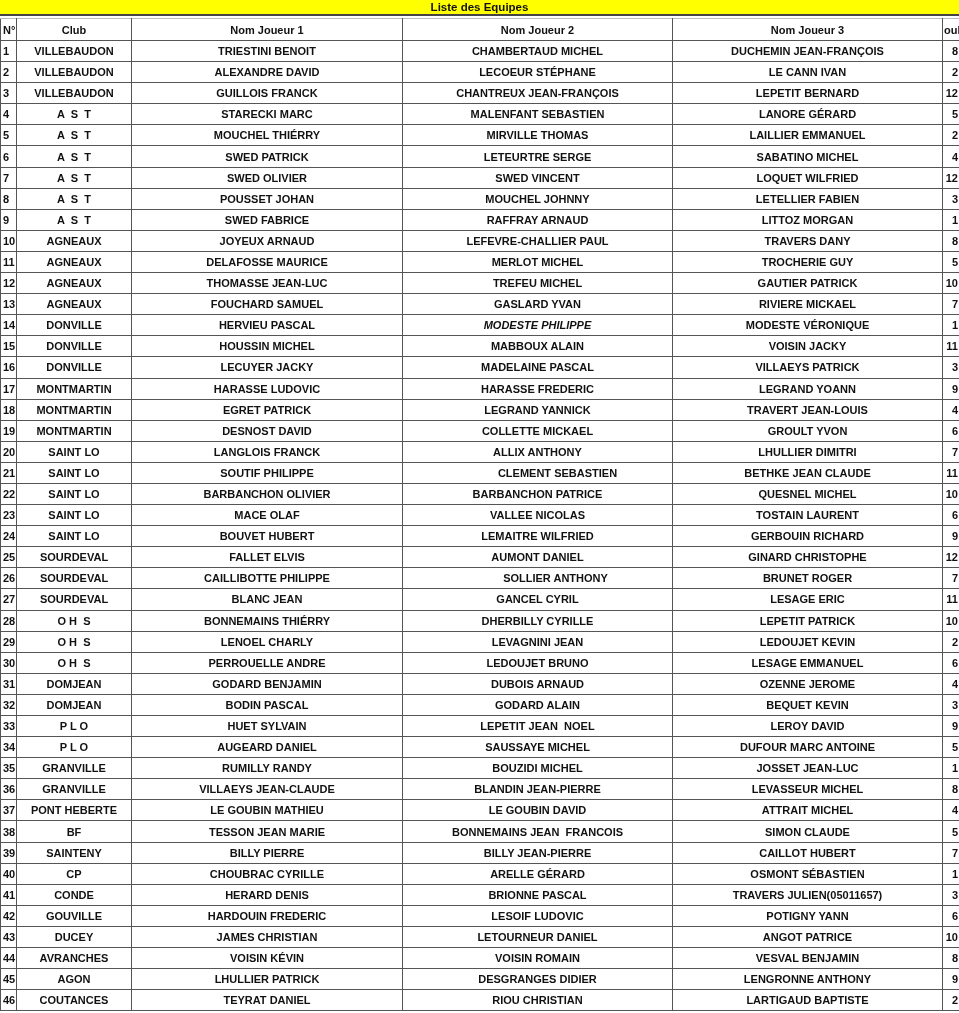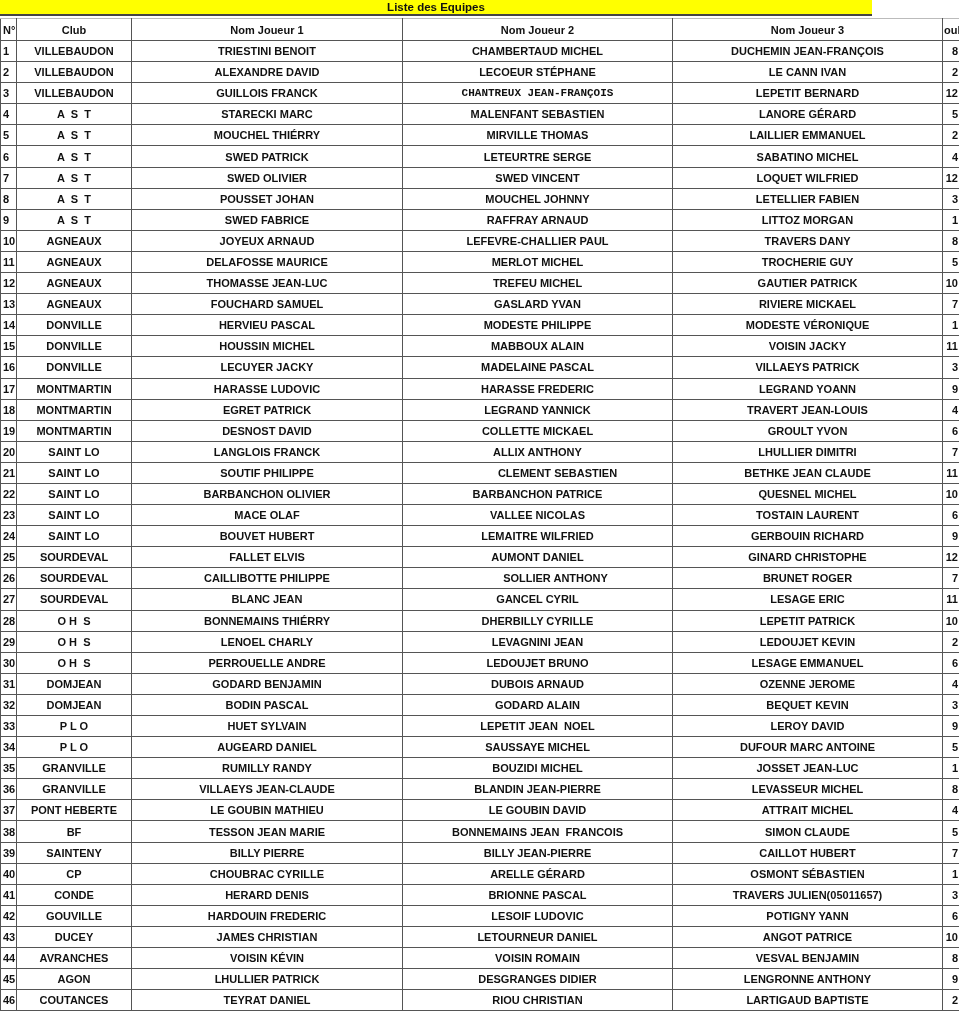--- a/index.html
+++ b/index.html
@@ -1,18 +1,18 @@
 <!DOCTYPE html>
 <html><head>
 <meta charset="utf-8">
 <style>
   html, body { margin:0; padding:0; background:#ffffff; }
   body { width:959px; height:1013px; overflow:hidden; font-family:"Liberation Sans", sans-serif; color:#111; }
   .title-bar {
-    position:absolute; left:0; top:0; width:872px; height:14px;
+    position:absolute; left:0; top:0; width:959px; height:14px;
     background:#ffff00; border-bottom:2px solid #444;
     font-weight:bold; font-size:11.5px; line-height:14px; text-align:center; color:#111;
   }
   .sheet { position:absolute; left:0; top:18px; width:959px; }
   table { border-collapse:collapse; table-layout:fixed; width:960px; }
   col.c-no { width:16px; }
   col.c-club { width:115px; }
   col.c-j1 { width:271px; }
   col.c-j2 { width:270px; }
   col.c-j3 { width:270px; }
@@ -66,21 +66,21 @@
           <td style="white-space: pre;">VILLEBAUDON</td>
           <td>ALEXANDRE DAVID</td>
           <td style="white-space: pre;">LECOEUR STÉPHANE</td>
           <td>LE CANN IVAN</td>
           <td class="poule">2</td>
         </tr>
         <tr>
           <td class="no">3</td>
           <td style="white-space: pre;">VILLEBAUDON</td>
           <td>GUILLOIS FRANCK</td>
-          <td style="white-space: pre; font-family: Liberation Mono, monospace;">CHANTREUX JEAN-FRANÇOIS</td>
+          <td style="white-space: pre;">CHANTREUX JEAN-FRANÇOIS</td>
           <td>LEPETIT BERNARD</td>
           <td class="poule">12</td>
         </tr>
         <tr>
           <td class="no">4</td>
           <td style="white-space: pre;">A  S  T</td>
           <td>STARECKI MARC</td>
           <td style="white-space: pre;">MALENFANT SEBASTIEN</td>
           <td>LANORE GÉRARD</td>
           <td class="poule">5</td>
@@ -154,21 +154,21 @@
           <td style="white-space: pre;">AGNEAUX</td>
           <td>FOUCHARD SAMUEL</td>
           <td style="white-space: pre;">GASLARD YVAN</td>
           <td>RIVIERE MICKAEL</td>
           <td class="poule">7</td>
         </tr>
         <tr>
           <td class="no">14</td>
           <td style="white-space: pre;">DONVILLE</td>
           <td>HERVIEU PASCAL</td>
-          <td style="white-space: pre;">MODESTE PHILIPPE</td>
+          <td style="white-space: pre; font-style: italic;">MODESTE PHILIPPE</td>
           <td>MODESTE VÉRONIQUE</td>
           <td class="poule">1</td>
         </tr>
         <tr>
           <td class="no">15</td>
           <td style="white-space: pre;">DONVILLE</td>
           <td>HOUSSIN MICHEL</td>
           <td style="white-space: pre;">MABBOUX ALAIN</td>
           <td>VOISIN JACKY</td>
           <td class="poule">11</td>

